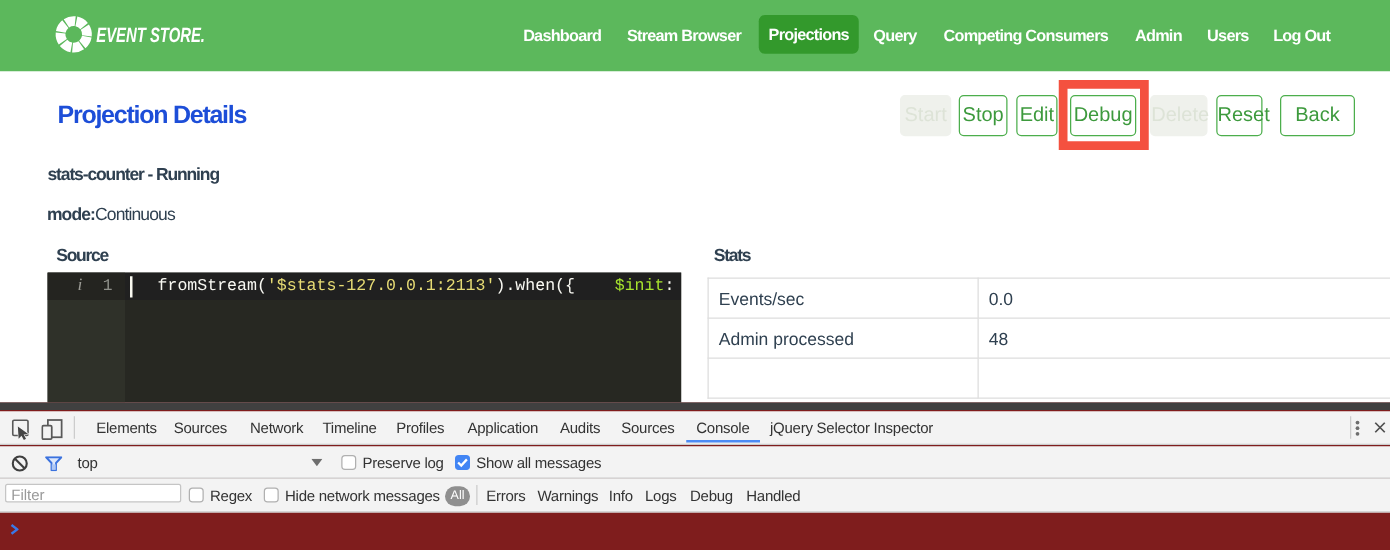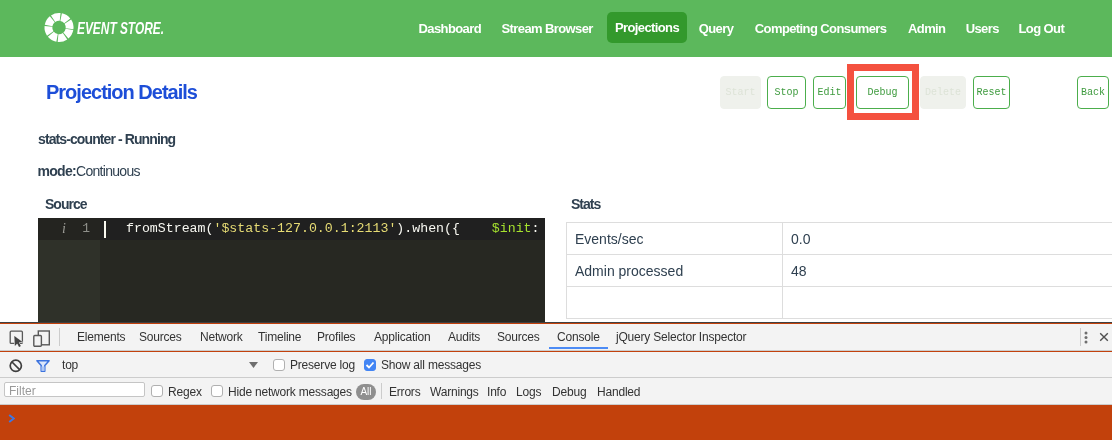--- a/index.html
+++ b/index.html
@@ -9,21 +9,21 @@
 
 
 #nav { position:absolute; left:0; top:0; width:1112px; height:57px; background:#5cb85c; }
 .navitem { position:absolute; top:0; height:57px; line-height:58px; color:#fff; font-size:13px; font-weight:bold; letter-spacing:-0.6px; white-space:nowrap; }
 #proj-active { position:absolute; left:607px; top:12px; width:80px; height:31px; background:#33992c; border-radius:5px; }
 #proj-active span { display:block; text-align:center; line-height:31px; color:#fff; font-size:13px; font-weight:bold; letter-spacing:-0.6px; }
 
 
 
 h1 { position:absolute; left:46px; top:81px; font-size:20px; font-weight:bold; color:#1d4ed8; letter-spacing:-1px; }
-.btn { position:absolute; top:76px; height:33px; border:1px solid #4cae4c; border-radius:4px; background:#fff; color:#3d9a3d; font-size:10px; text-align:center; line-height:31px;font-family:Liberation Mono, monospace; }
+.btn { position:absolute; top:76px; height:33px; border:1px solid #4cae4c; border-radius:4px; background:#fff; color:#3d9a3d; font-size:16px; text-align:center; line-height:31px; }
 .btn.dis { background:#eff1ec; border-color:#eff1ec; color:#dde3d7; }
 #redbox { position:absolute; left:847px; top:64px; width:72px; height:56px; border:7px solid #f4513f; }
 .lbl { position:absolute; font-size:14px; font-weight:bold; color:#2f4050; }
 .txt { position:absolute; font-size:14px; color:#2f4050; }
 
 
 #editor { position:absolute; left:38px; top:218px; width:507px; height:104px; background:#272822; overflow:hidden; }
 #gutter { position:absolute; left:0; top:0; width:62px; height:104px; background:#2f3129; }
 #aline { position:absolute; left:62px; top:0; width:445px; height:22px; background:#202020; }
 #galine { position:absolute; left:0; top:0; width:62px; height:22px; background:#242420; }
@@ -32,21 +32,21 @@
 #anno { position:absolute; left:24px; top:0; line-height:22px; font-family:"Liberation Serif", serif; font-style:italic; font-size:14px; color:#9a9a94; }
 #cursor { position:absolute; left:66px; top:3px; width:2px; height:17px; background:#f8f8f0; }
 .str { color:#e6db74; } .grn { color:#a6e22e; } .kw { color:#66d9ef; font-style:italic; }
 
 
 #stats-table { position:absolute; left:566px; top:222px; width:566px; border-collapse:collapse; }
 #stats-table td { border:1px solid #ddd; height:32px; font-size:14px; color:#2f4050; padding-left:8px; }
 #stats-table td.c1 { width:216px; }
 
 
-#devtools { position:absolute; left:0; top:322px; width:1112px; height:118px; background:#c2410c; border-top:1px solid #404040; }
+#devtools { position:absolute; left:0; top:322px; width:1112px; height:118px; background:#7f1d1d; border-top:6px solid #404040; }
 #tabbar { position:absolute; left:0; top:1px; width:1112px; height:27px; background:#f3f3f3; border-bottom:1px solid #ccc; }
 .tab { position:absolute; top:0; height:26px; line-height:26px; font-size:12px; color:#333; letter-spacing:-0.2px; white-space:nowrap; }
 #row2 { position:absolute; left:0; top:29px; width:1112px; height:26px; background:#f3f3f3; border-bottom:1px solid #ccc;padding-left:32px; }
 #row3 { position:absolute; left:0; top:55px; width:1112px; height:27px; background:#f3f3f3; border-bottom:1px solid #ccc; }
 .dt { font-size:12px; color:#333; letter-spacing:-0.2px; white-space:nowrap; }
 .vsep { position:absolute; width:1px; background:#ccc; }
 #filterbox { position:absolute; left:4px; top:4px; width:141px; height:15px; background:#fff; border:1px solid #c5c5c5; border-radius:2px; font-size:12px; color:#999; line-height:16px; padding-left:4px; }
 .cb { position:absolute; width:12px; height:12px; background:#fff; border:1px solid #b0b0b0; border-radius:3px; }
 .cb.on { background:#4285f4; border-color:#4285f4; }
 #allpill { position:absolute; left:356px; top:6px; width:20px; height:16px; background:#8f8f8f; border-radius:8px; color:#fff; font-size:10px; text-align:center; line-height:16px; }
@@ -75,21 +75,21 @@
   </div>
 
   <h1>Projection Details</h1>
   <div class="btn dis" style="left:720px;width:41px">Start</div>
   <div class="btn" style="left:767px;width:39px">Stop</div>
   <div class="btn" style="left:813px;width:33px">Edit</div>
   <div id="redbox"></div>
   <div class="btn" style="left:856px;width:53px">Debug</div>
   <div class="btn dis" style="left:920px;width:46px">Delete</div>
   <div class="btn" style="left:973px;width:37px">Reset</div>
-  <div class="btn" style="left:1077px;width:32px">Back</div>
+  <div class="btn" style="left:1024px;width:60px">Back</div>
 
   <div class="lbl" style="left:38px;top:131px;letter-spacing:-0.9px">stats-counter - Running</div>
   <div class="txt" style="left:37.5px;top:163px;letter-spacing:-0.7px"><b>mode:</b>Continuous</div>
   <div class="lbl" style="left:45px;top:196px;letter-spacing:-1px">Source</div>
   <div class="lbl" style="left:571px;top:196px;letter-spacing:-1px">Stats</div>
 
   <div id="editor">
     <div id="gutter"></div>
     <div id="aline"></div>
     <div id="galine"></div>

